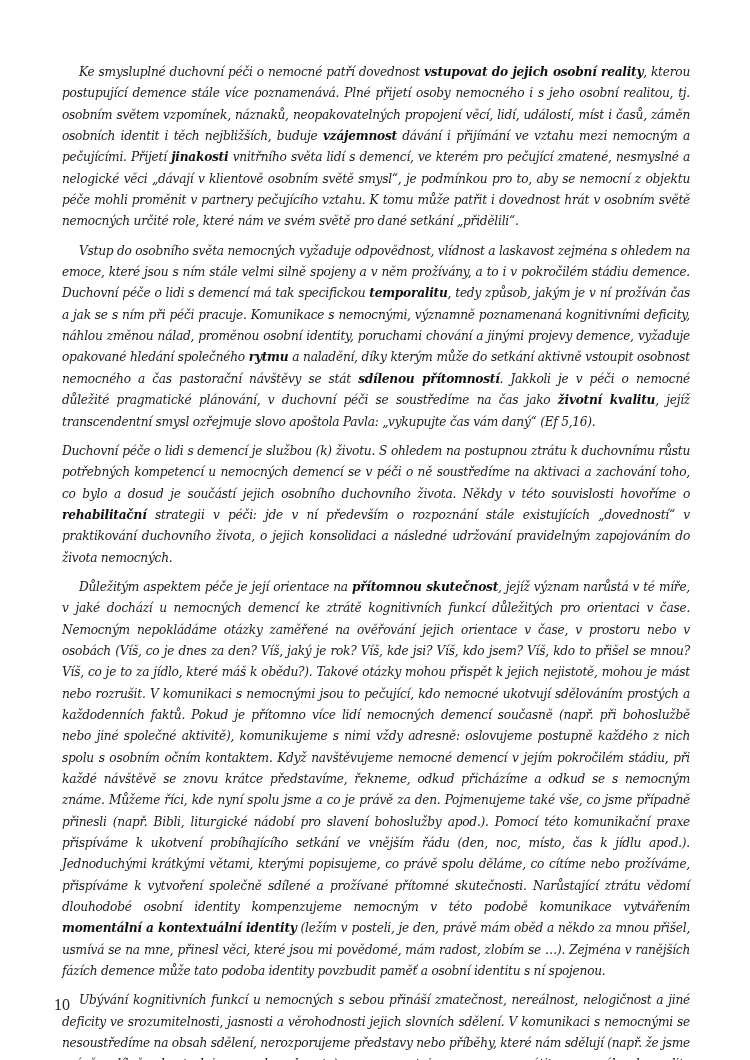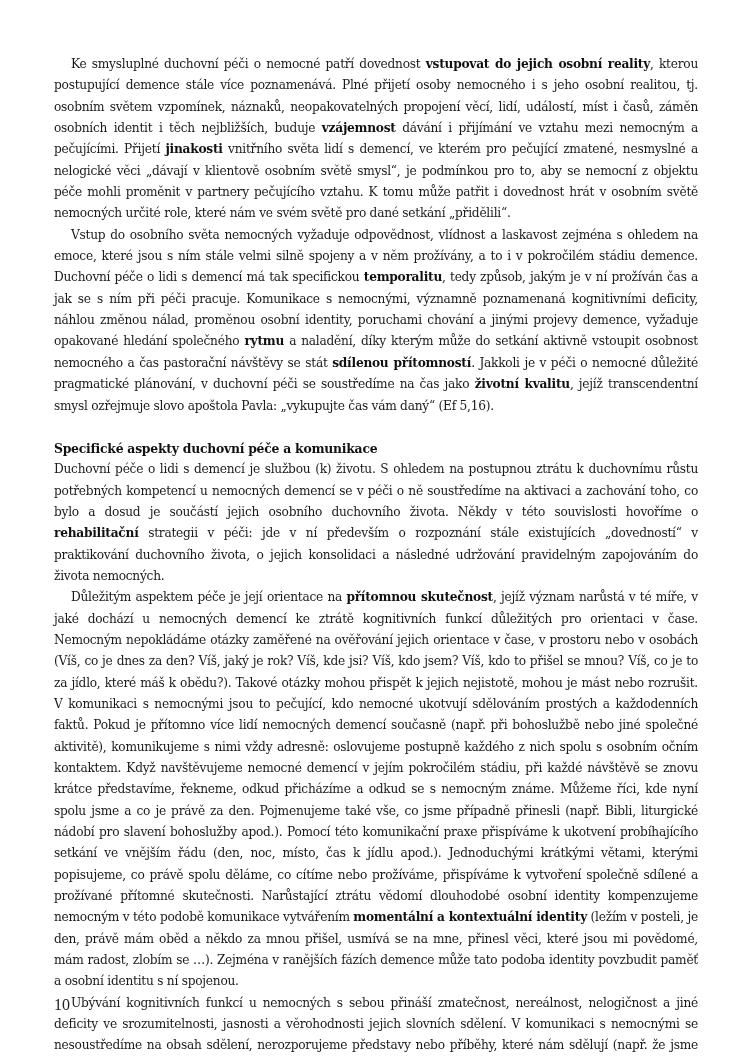--- a/index.html
+++ b/index.html
@@ -3,37 +3,36 @@
 <meta charset="utf-8">
 <style>
   html, body { margin: 0; padding: 0; background: #ffffff; }
   body { width: 750px; height: 1060px; position: relative; overflow: hidden; }
   .page {
     position: absolute; left: 54px; top: 54px; width: 644px;
     font-family: "DejaVu Serif", "Liberation Serif", serif;
     font-size: 12.2px; line-height: 21.35px; color: #1a1a1a;
     letter-spacing: -0.25px;
   }
-  p { margin: 0; text-align: justify; text-indent: 17px; hyphens: manual; }
+  p { margin: 8px; text-align: justify; text-indent: 17px; hyphens: manual; font-style: italic; }
   p.noindent { text-indent: 0; }
   b { font-weight: bold; color: #111; }
   h2 {
     margin: 21px 0 0 0; font-size: 12.4px; font-weight: bold; line-height: 21.35px;
     font-family: "DejaVu Serif", "Liberation Serif", serif; color: #111;
   }
   .page-number {
     position: absolute; left: 54px; top: 996px;
     font-family: "Liberation Serif", serif; font-size: 16px; color: #222;
   }
 </style>
 </head>
 <body>
 
 <div class="page">
   <p>Ke smysluplné duchovní péči o nemocné patří dovednost <b>vstupovat do jejich osobní reality</b>, kterou postupující demence stále více poznamenává. Plné přijetí osoby nemocného i s jeho osobní realitou, tj. osobním světem vzpomínek, náznaků, neopakovatelných propojení věcí, lidí, událostí, míst i časů, záměn osobních identit i těch nejbližších, buduje <b>vzájemnost</b> dávání i přijímání ve vztahu mezi nemocným a pečujícími. Přijetí <b>jinakosti</b> vnitřního světa lidí s demencí, ve kterém pro pečující zmatené, nesmyslné a nelogické věci „dávají v klientově osobním světě smysl“, je podmínkou pro to, aby se nemocní z objektu péče mohli proměnit v partnery pečujícího vztahu. K tomu může patřit i dovednost hrát v osobním světě nemocných určité role, které nám ve svém světě pro dané setkání „přidělili“.</p>
   <p>Vstup do osobního světa nemocných vyžaduje odpovědnost, vlídnost a laskavost zejména s ohledem na emoce, které jsou s ním stále velmi silně spojeny a v něm prožívány, a to i v pokročilém stádiu demence. Duchovní péče o lidi s demencí má tak specifickou <b>temporalitu</b>, tedy způsob, jakým je v ní prožíván čas a jak se s ním při péči pracuje. Komunikace s nemocnými, významně poznamenaná kognitivními deficity, náhlou změnou nálad, proměnou osobní identity, poruchami chování a jinými projevy demence, vyžaduje opakované hledání společného <b>rytmu</b> a naladění, díky kterým může do setkání aktivně vstoupit osobnost nemocného a čas pastorační návštěvy se stát <b>sdílenou přítomností</b>. Jakkoli je v péči o nemocné důležité pragmatické plánování, v duchovní péči se soustředíme na čas jako <b>životní kvalitu</b>, jejíž transcendentní smysl ozřejmuje slovo apoštola Pavla: „vykupujte čas vám daný“ (Ef 5,16).</p>
-  <h2>Specifické aspekty duchovní péče a komunikace</h2>
   <p class="noindent">Duchovní péče o lidi s demencí je službou (k) životu. S ohledem na postupnou ztrátu k duchovnímu růstu potřebných kompetencí u nemocných demencí se v péči o ně soustředíme na aktivaci a zachování toho, co bylo a dosud je součástí jejich osobního duchovního života. Někdy v této souvislosti hovoříme o <b>rehabilitační</b> strategii v péči: jde v ní především o rozpoznání stále existujících „dovedností“ v praktikování duchovního života, o jejich konsolidaci a následné udržování pravidelným zapojováním do života nemocných.</p>
   <p>Důležitým aspektem péče je její orientace na <b>přítomnou skutečnost</b>, jejíž význam narůstá v té míře, v jaké dochází u nemocných demencí ke ztrátě kognitivních funkcí důležitých pro orientaci v čase. Nemocným nepokládáme otázky zaměřené na ověřování jejich orientace v čase, v prostoru nebo v osobách (Víš, co je dnes za den? Víš, jaký je rok? Víš, kde jsi? Víš, kdo jsem? Víš, kdo to přišel se mnou? Víš, co je to za jídlo, které máš k obědu?). Takové otázky mohou přispět k jejich nejistotě, mohou je mást nebo rozrušit. V komunikaci s nemocnými jsou to pečující, kdo nemocné ukotvují sdělováním prostých a každodenních faktů. Pokud je přítomno více lidí nemocných demencí současně (např. při bohoslužbě nebo jiné společné aktivitě), komunikujeme s nimi vždy adresně: oslovujeme postupně každého z nich spolu s osobním očním kontaktem. Když navštěvujeme nemocné demencí v jejím pokročilém stádiu, při každé návštěvě se znovu krátce představíme, řekneme, odkud přicházíme a odkud se s nemocným známe. Můžeme říci, kde nyní spolu jsme a co je právě za den. Pojmenujeme také vše, co jsme případně přinesli (např. Bibli, liturgické nádobí pro slavení bohoslužby apod.). Pomocí této komunikační praxe přispíváme k ukotvení probíhajícího setkání ve vnějším řádu (den, noc, místo, čas k jídlu apod.). Jednoduchými krátkými větami, kterými popisujeme, co právě spolu děláme, co cítíme nebo prožíváme, přispíváme k vytvoření společně sdílené a prožívané přítomné skutečnosti. Narůstající ztrátu vědomí dlouhodobé osobní identity kompenzujeme nemocným v této podobě komunikace vytvářením <b>momentální a kontextuální identity</b> (ležím v posteli, je den, právě mám oběd a někdo za mnou přišel, usmívá se na mne, přinesl věci, které jsou mi povědomé, mám radost, zlobím se …). Zejména v ranějších fázích demence může tato podoba identity povzbudit paměť a osobní identitu s ní spojenou.</p>
   <p>Ubývání kognitivních funkcí u nemocných s sebou přináší zmatečnost, nereálnost, nelogičnost a jiné deficity ve srozumitelnosti, jasnosti a věrohodnosti jejich slovních sdělení. V komunikaci s nemocnými se nesoustředíme na obsah sdělení, nerozporujeme představy nebo příběhy, které nám sdělují (např. že jsme právě v dílně a kontrolujeme podvozek auta), neargumentujeme ve snaze vrátit nemocného do reality pokoje sociálně-zdravotnického zařízení. Pozornost věnujeme , které jsou za slovy nemocných demencí, jsou vždy reálné (i když odpovědí na nereálné, zmatečné situace) a jsou projevem vnitřní, osobní reality nemocných (ačkoli je kontrola auta v dílně nereálnou situací, bezradnost nad tím, jak opravit zjištěnou závadu, je reálná a autentická).</p>
 </div>
 
 <div class="page-number">10</div>
 
 </body></html>

